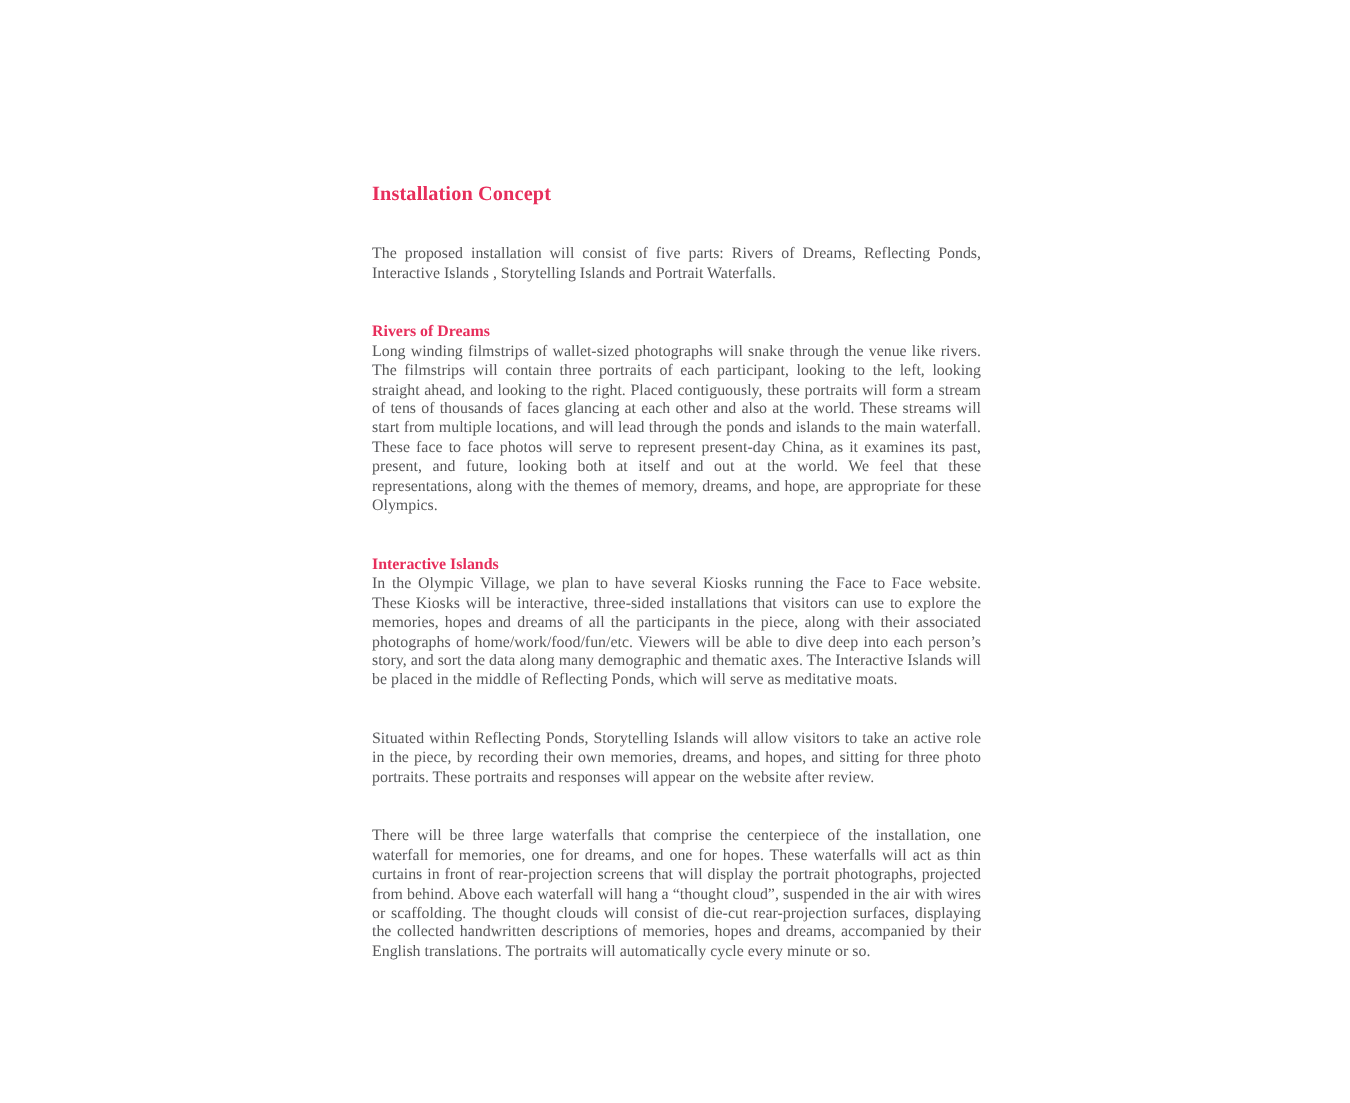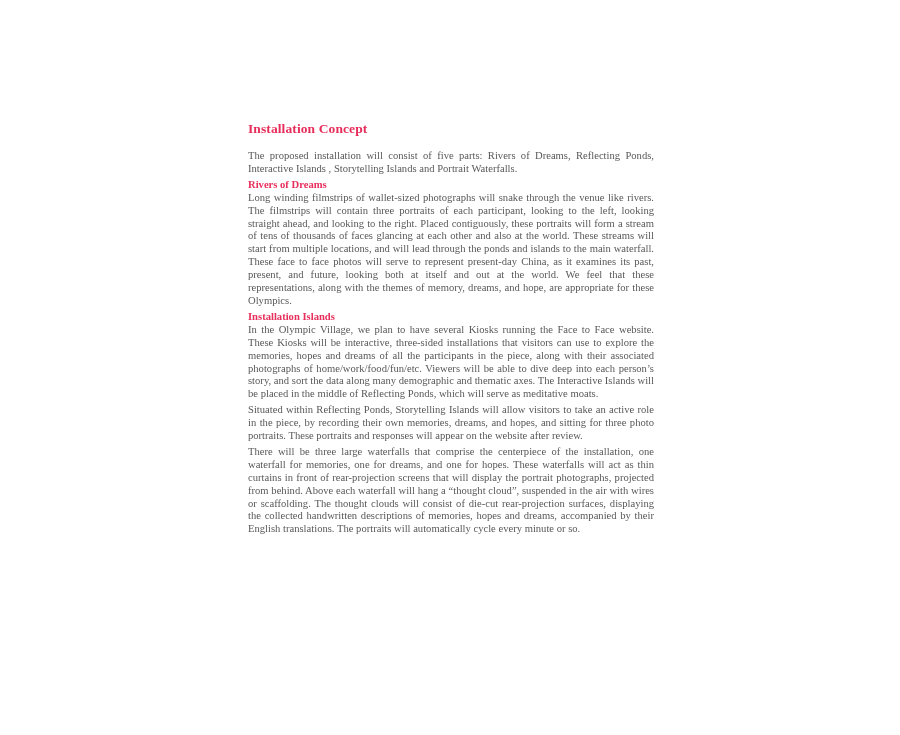--- a/index.html
+++ b/index.html
@@ -21,32 +21,32 @@
     left: 248px;
     top: 120px;
     width: 406px;
     color: #58585a;
   }
   .doc-title {
     font-size: 13.5px;
     line-height: 17px;
     font-weight: bold;
     color: #e72e5b;
-    margin-bottom: 13px;
+    margin-bottom: 27px;
     letter-spacing: 0.1px;
   }
   .intro {
     font-size: 10.6px;
     line-height: 12.9px;
     text-align: justify;
     color: #58585a;
     margin-top: 12px;
   }
   .section {
-    margin-top: 3px;
+    margin-top: 26px;
   }
   .section-heading {
     font-size: 10.6px;
     line-height: 12.9px;
     font-weight: bold;
     color: #e72e5b;
   }
   .section-body {
     font-size: 10.6px;
     line-height: 12.9px;
@@ -63,21 +63,21 @@
     <div class="doc-title">Installation Concept</div>
 
     <p class="intro">The proposed installation will consist of five parts: Rivers of Dreams, Reflecting Ponds, Interactive Islands , Storytelling Islands and Portrait Waterfalls.</p>
 
     <div class="section">
       <div class="section-heading">Rivers of Dreams</div>
       <p class="section-body">Long winding filmstrips of wallet-sized photographs will snake through the venue like rivers.  The filmstrips will contain three portraits of each participant, looking to the left, looking straight ahead, and looking to the right.  Placed contiguously, these portraits will form a stream of tens of thousands of faces glancing at each other and also at the world. These streams will start from multiple locations, and will lead through the ponds and islands to the main waterfall. These face to face photos will serve to represent present-day China, as it examines its past, present, and future, looking both at itself and out at the world. We feel that these representations, along with the themes of memory, dreams, and hope, are appropriate for these Olympics.</p>
     </div>
 
     <div class="section">
-      <div class="section-heading">Installation Islands</div>
+      <div class="section-heading">Interactive Islands</div>
       <p class="section-body">In the Olympic Village, we plan to have several Kiosks running the Face to Face website. These Kiosks will be interactive, three-sided installations that visitors can use to explore the memories, hopes and dreams of all the participants in the piece, along with their associated photographs of home/work/food/fun/etc. Viewers will be able to dive deep into each person’s story, and sort the data along many demographic and thematic axes.  The Interactive Islands will be placed in the middle of Reflecting Ponds, which will serve as meditative moats.</p>
     </div>
 
     <div class="section">
       <p class="section-body">Situated within Reflecting Ponds, Storytelling Islands will allow visitors to take an active role in the piece, by recording their own memories, dreams, and hopes, and sitting for three photo portraits.  These portraits and responses will appear on the website after review.</p>
     </div>
 
     <div class="section">
       <p class="section-body">There will be three large waterfalls that comprise the centerpiece of the installation, one waterfall for memories, one for dreams, and one for hopes.  These waterfalls will act as thin curtains in front of rear-projection screens that will display the portrait photographs, projected from behind.  Above each waterfall will hang a “thought cloud”, suspended in the air with wires or scaffolding.  The thought clouds will consist of die-cut rear-projection surfaces, displaying the collected handwritten descriptions of memories, hopes and dreams, accompanied by their English translations.  The portraits will automatically cycle every minute or so.</p>
     </div>

